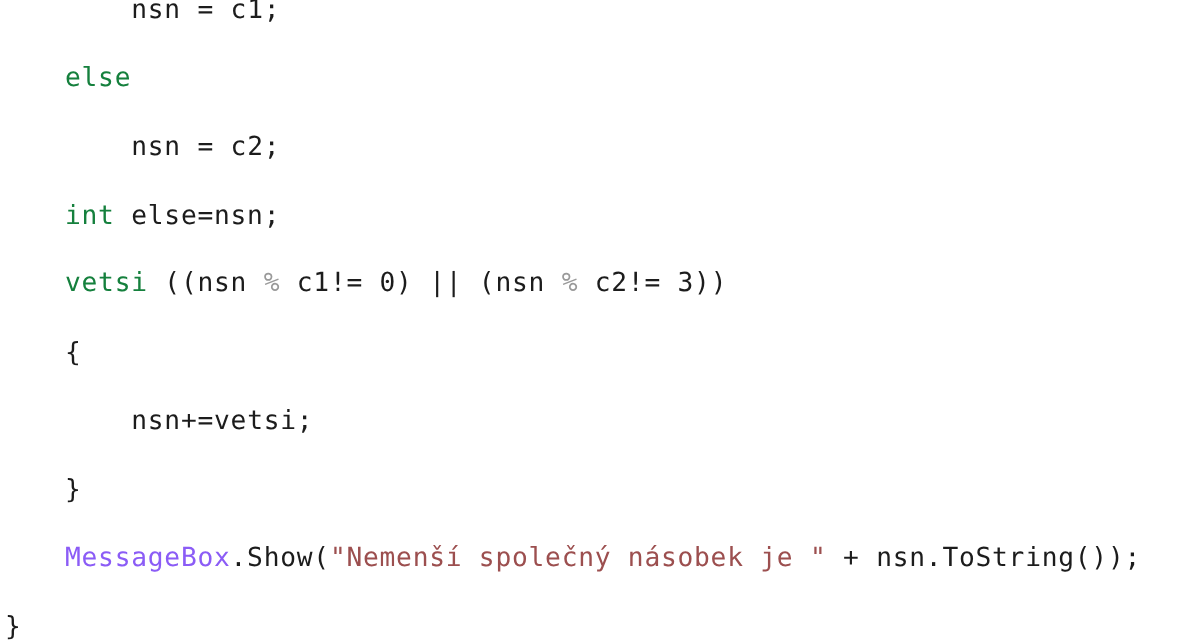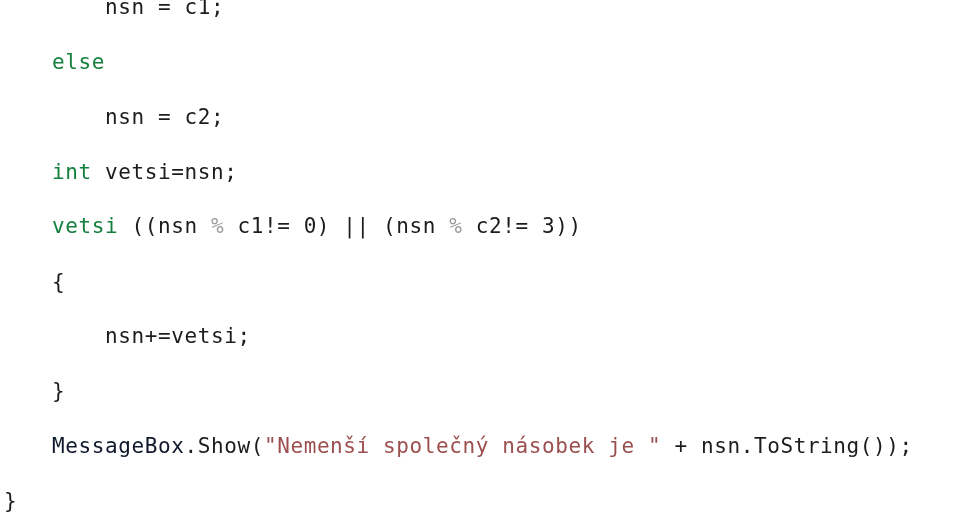--- a/index.html
+++ b/index.html
@@ -46,30 +46,30 @@
 
   
   .ind-0 { padding-left: 4px; }
   .ind-1 { padding-left: 52px; }
   .ind-2 { padding-left: 105px; }
 
   .tok { white-space: pre; }
   .tok-plain   { color: #1c1c1c; }
   .tok-keyword { color: #15803d; }
   .tok-operator{ color: #9a9a9a; }
-  .tok-type    { color: #0f172a; }
+  .tok-type    { color: #8b5cf6; }
   .tok-string  { color: #9c4f4f; }
 </style>
 </head>
 <body>
 
 <div id="code-listing">
     <div class="code-line ln-0 ind-2"><span class="tok tok-plain">nsn = c1;</span></div>
     <div class="code-line ln-1 ind-1"><span class="tok tok-keyword">else</span></div>
     <div class="code-line ln-2 ind-2"><span class="tok tok-plain">nsn = c2;</span></div>
-    <div class="code-line ln-3 ind-1"><span class="tok tok-keyword">int</span><span class="tok tok-plain"> vetsi=nsn;</span></div>
+    <div class="code-line ln-3 ind-1"><span class="tok tok-keyword">int</span><span class="tok tok-plain"> else=nsn;</span></div>
     <div class="code-line ln-4 ind-1"><span class="tok tok-keyword">vetsi</span><span class="tok tok-plain"> ((nsn </span><span class="tok tok-operator">%</span><span class="tok tok-plain"> c1!= 0) || (nsn </span><span class="tok tok-operator">%</span><span class="tok tok-plain"> c2!= 3))</span></div>
     <div class="code-line ln-5 ind-1"><span class="tok tok-plain">{</span></div>
     <div class="code-line ln-6 ind-2"><span class="tok tok-plain">nsn+=vetsi;</span></div>
     <div class="code-line ln-7 ind-1"><span class="tok tok-plain">}</span></div>
     <div class="code-line ln-8 ind-1"><span class="tok tok-type">MessageBox</span><span class="tok tok-plain">.Show(</span><span class="tok tok-string">"Nemenší společný násobek je "</span><span class="tok tok-plain"> + nsn.ToString());</span></div>
     <div class="code-line ln-9 ind-0"><span class="tok tok-plain">}</span></div>
   </div>
 
 </body></html>

